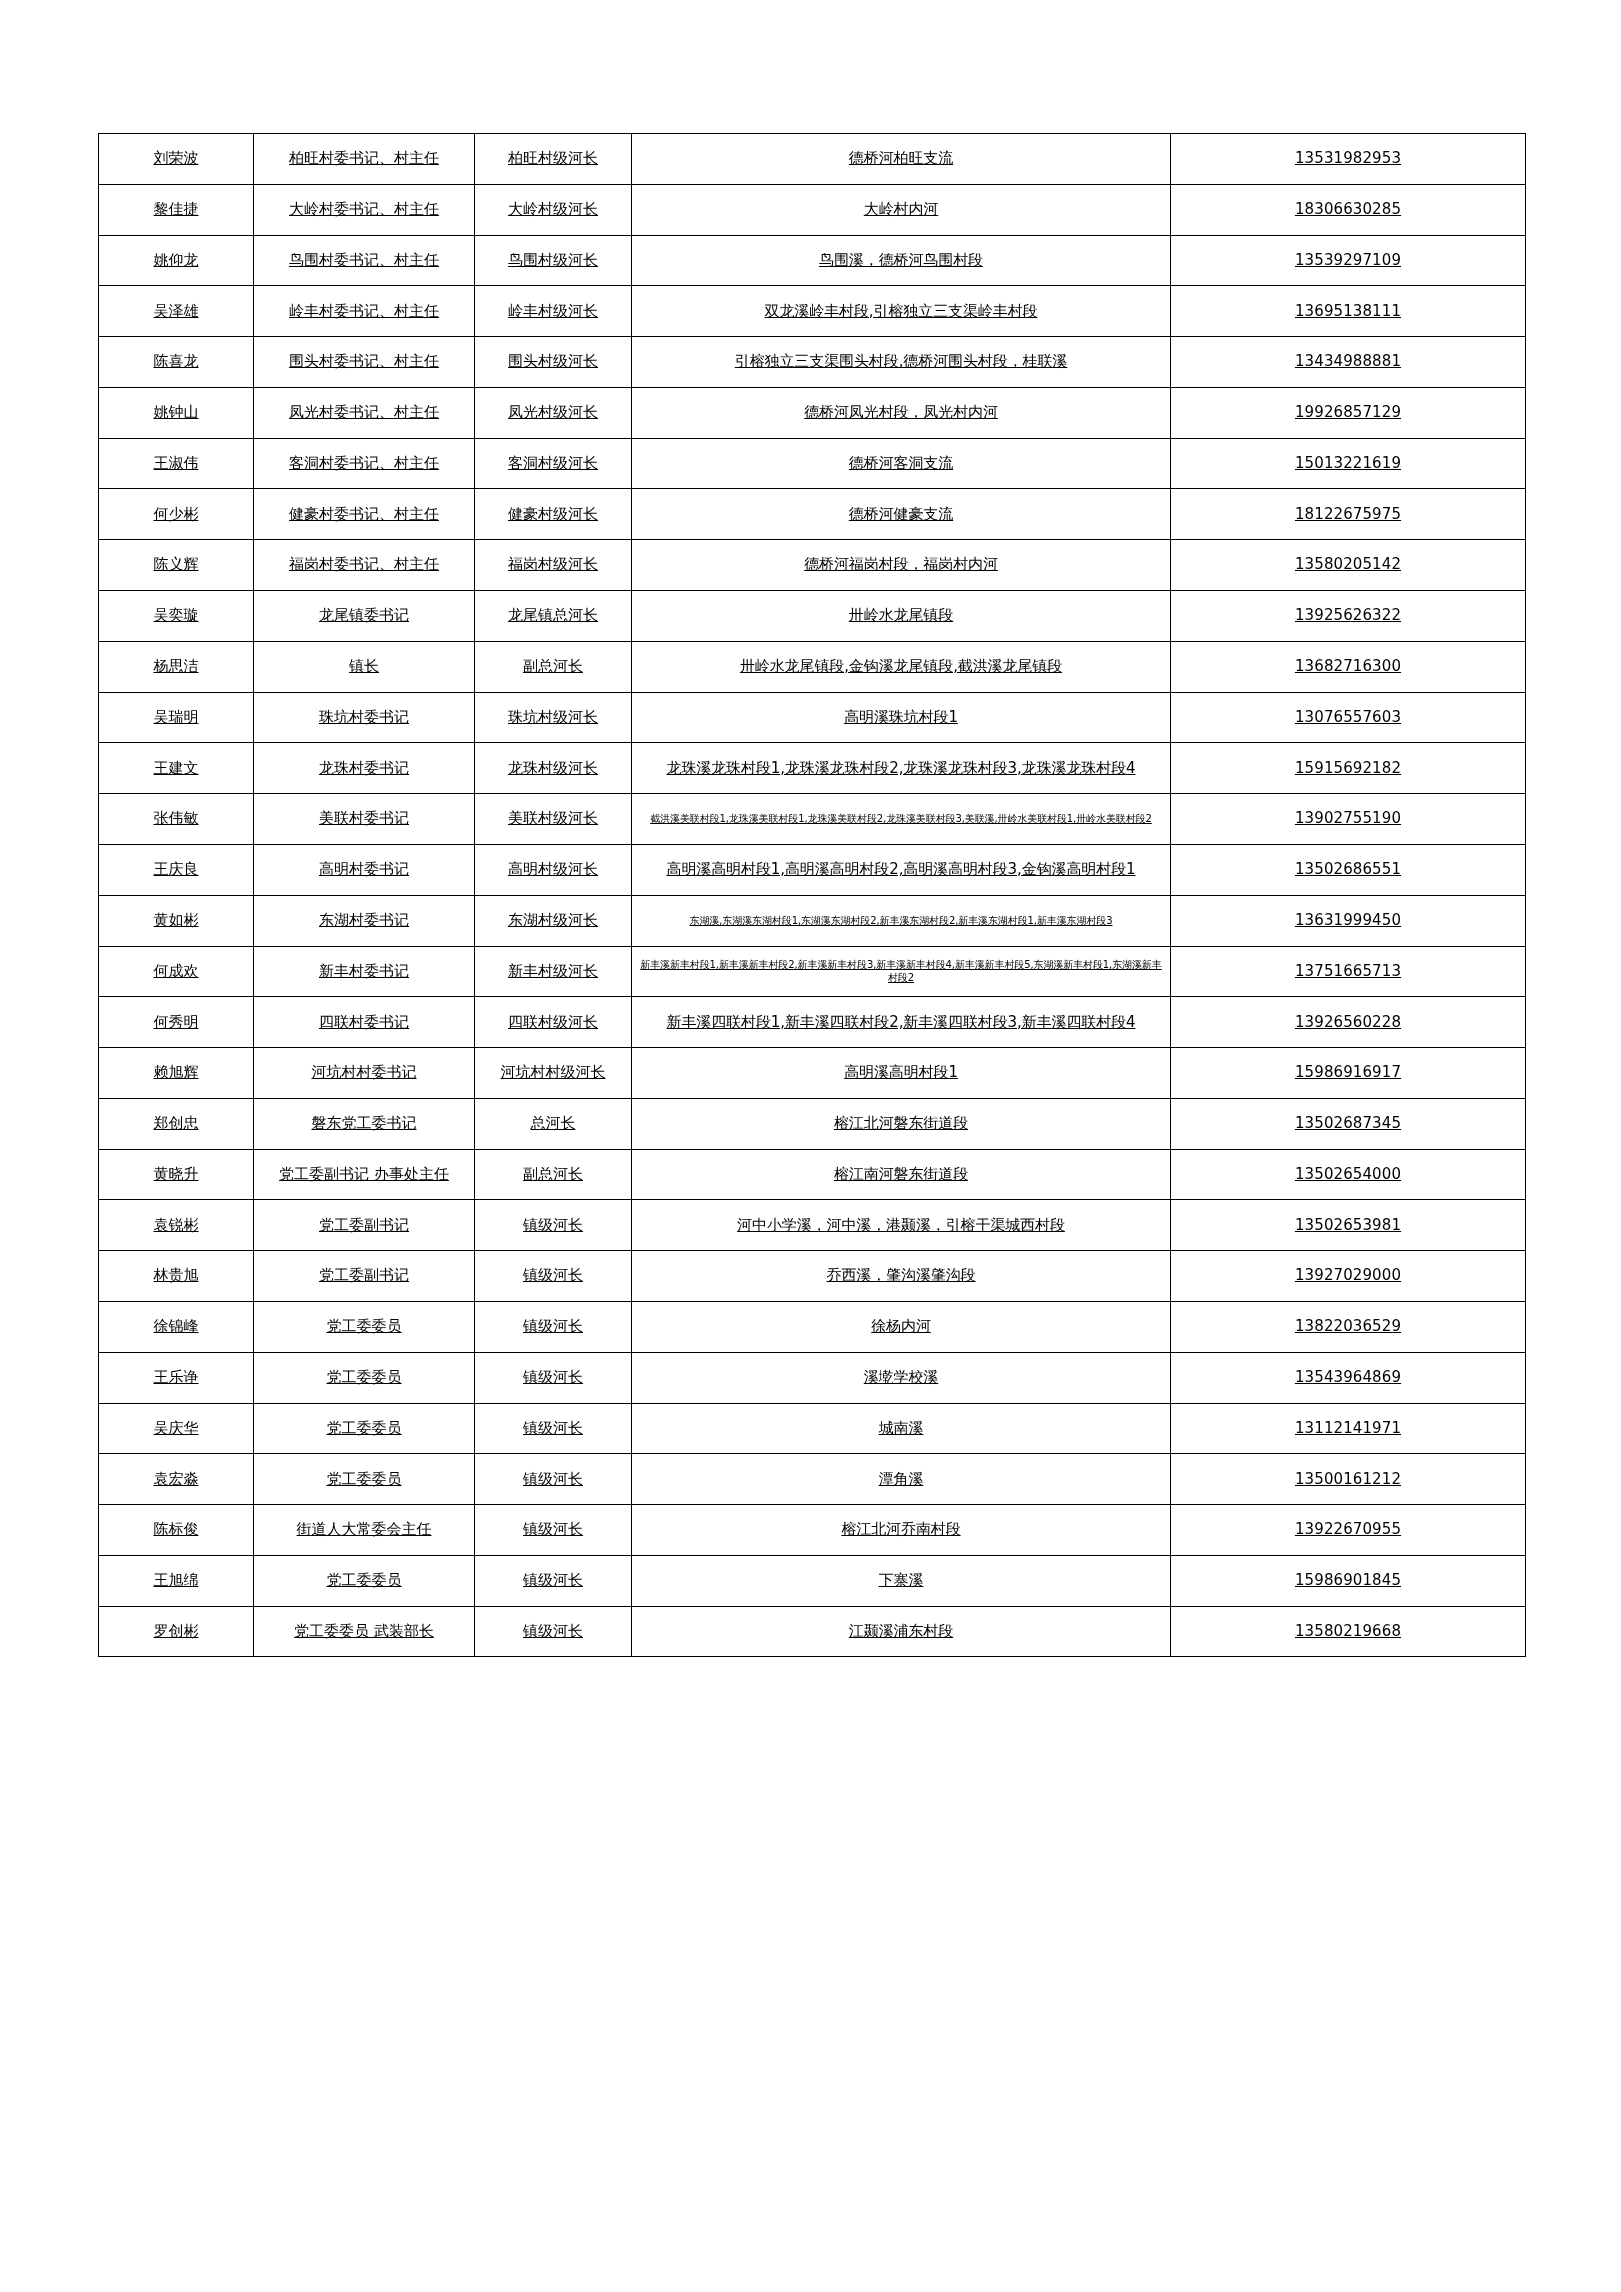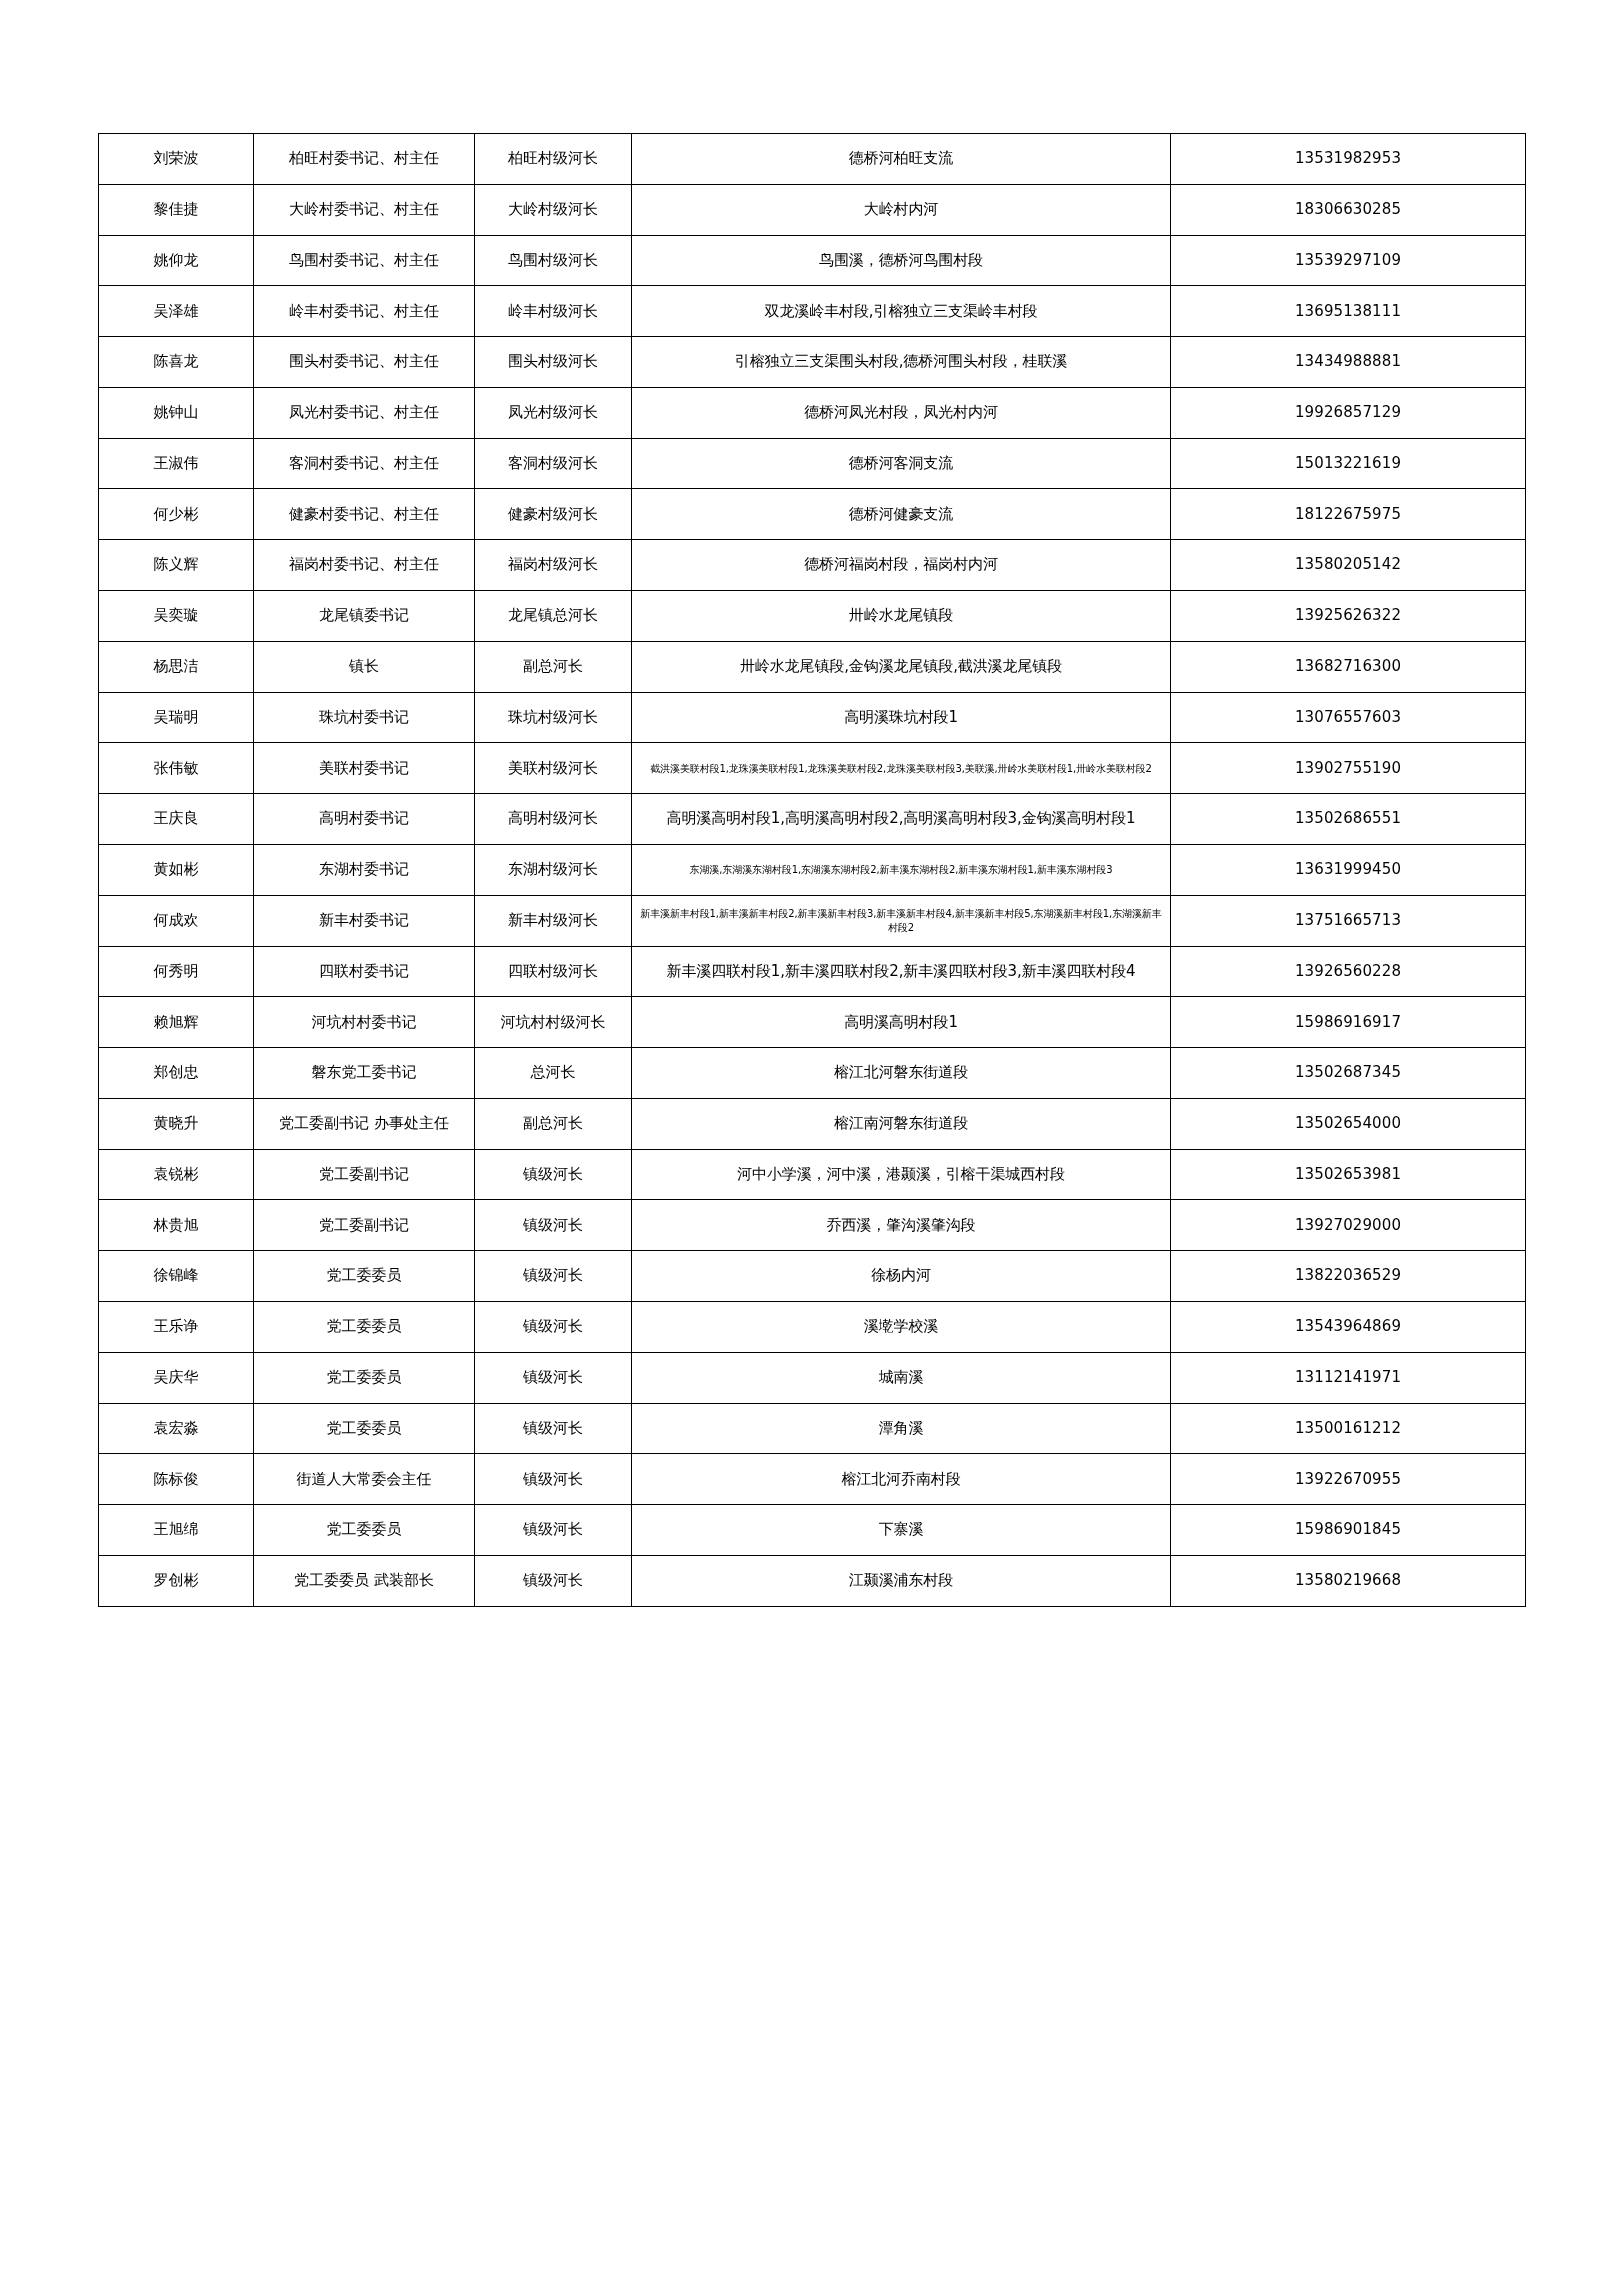--- a/index.html
+++ b/index.html
@@ -24,20 +24,21 @@
     position: absolute;
     left: 98px;
     top: 133px;
     width: 1426px;
   }
   table.roster {
     border-collapse: collapse;
     width: 1426px;
     table-layout: fixed;
     background: #ffffff;
+    text-decoration: underline;
   }
   table.roster td {
     border: 1.6px solid #000000;
     padding: 2.9px 4.9px;
     text-align: center;
     vertical-align: middle;
     font-size: 15px;
     line-height: 1.42;
     color: #000000;
     word-break: break-all;
@@ -164,20 +165,27 @@
             <td class="river">卅岭水龙尾镇段,金钩溪龙尾镇段,截洪溪龙尾镇段</td>
             <td class="phone">13682716300</td>
           </tr>
           <tr class="r1line">
             <td class="name">吴瑞明</td>
             <td class="post">珠坑村委书记</td>
             <td class="title">珠坑村级河长</td>
             <td class="river">高明溪珠坑村段1</td>
             <td class="phone">13076557603</td>
           </tr>
+          <tr class="r2line">
+            <td class="name">王建文</td>
+            <td class="post">龙珠村委书记</td>
+            <td class="title">龙珠村级河长</td>
+            <td class="river">龙珠溪龙珠村段1,龙珠溪龙珠村段2,龙珠溪龙珠村段3,龙珠溪龙珠村段4</td>
+            <td class="phone">15915692182</td>
+          </tr>
           <tr class="r3line">
             <td class="name">张伟敏</td>
             <td class="post">美联村委书记</td>
             <td class="title">美联村级河长</td>
             <td class="river tight">截洪溪美联村段1,龙珠溪美联村段1,龙珠溪美联村段2,龙珠溪美联村段3,美联溪,卅岭水美联村段1,卅岭水美联村段2</td>
             <td class="phone">13902755190</td>
           </tr>
           <tr class="r2line">
             <td class="name">王庆良</td>
             <td class="post">高明村委书记</td>

